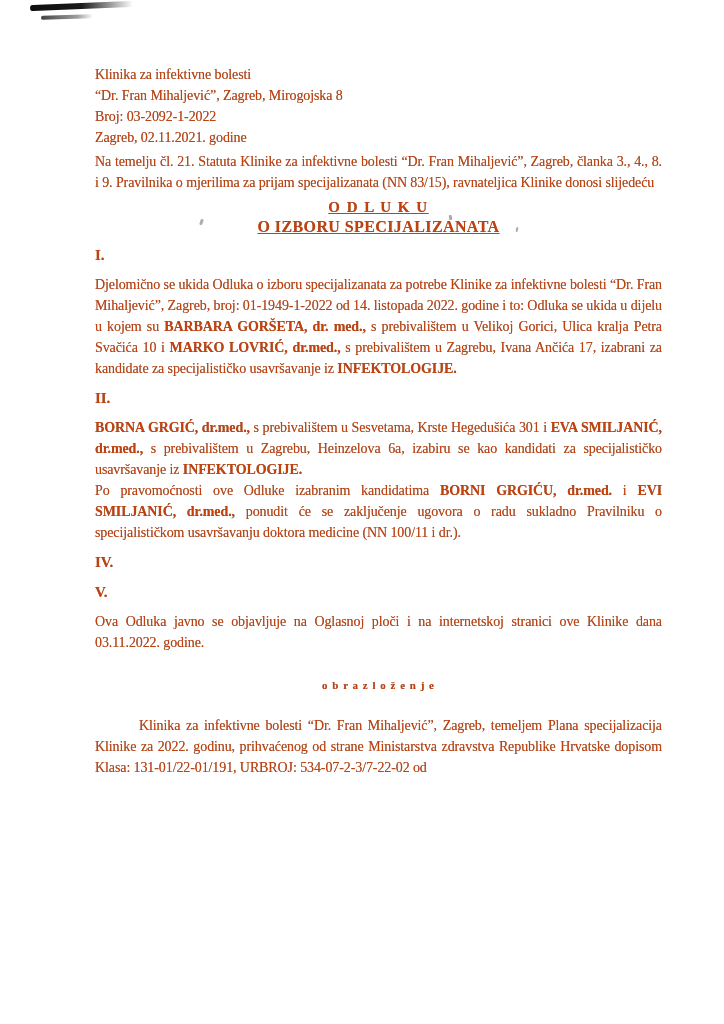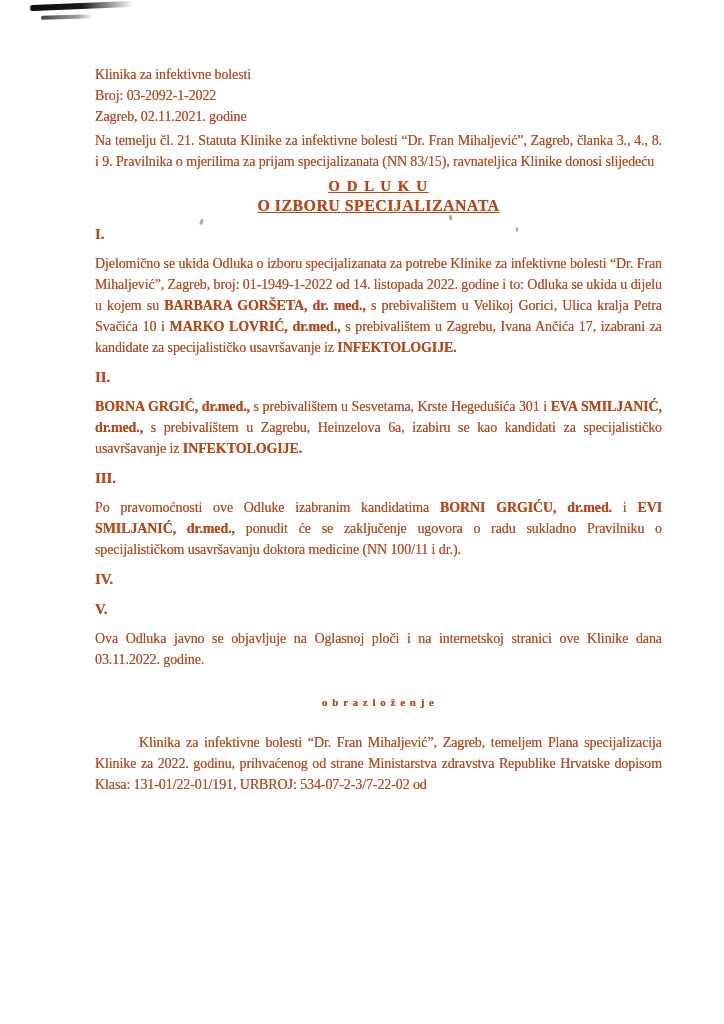--- a/index.html
+++ b/index.html
@@ -59,38 +59,38 @@
   <div class="streak1"></div>
   <div class="streak2"></div>
   <div class="speck speck1"></div>
   <div class="speck speck2"></div>
   <div class="speck speck3"></div>
 
   <div class="content">
 
     <div class="letterhead">
       <div>Klinika za infektivne bolesti</div>
+      <div>“Dr. Fran Mihaljević”, Zagreb, Mirogojska 8</div>
       <div>Broj: 03-2092-1-2022</div>
       <div>Zagreb, 02.11.2021. godine</div>
     </div>
 
     <p class="para intro">Na temelju čl. 21. Statuta Klinike za infektivne bolesti “Dr. Fran Mihaljević”, Zagreb, članka 3., 4., 8. i 9. Pravilnika o mjerilima za prijam specijalizanata (NN 83/15), ravnateljica Klinike donosi slijedeću</p>
 
     <div class="doc-title">
       <div class="t1">O D L U K U</div>
       <div class="t2">O IZBORU SPECIJALIZANATA</div>
     </div>
 
     <div class="sec-num">I.</div>
     <p class="para"><span>Djelomično se ukida Odluka o izboru specijalizanata za potrebe Klinike za infektivne bolesti “Dr. Fran Mihaljević”, Zagreb, broj: 01-1949-1-2022 od 14. listopada 2022. godine i to: Odluka se ukida u dijelu u kojem su </span><span class="b">BARBARA GORŠETA, dr. med.,</span><span> s prebivalištem u Velikoj Gorici, Ulica kralja Petra Svačića 10 i </span><span class="b">MARKO LOVRIĆ, dr.med.,</span><span> s prebivalištem u Zagrebu, Ivana Ančića 17, izabrani za kandidate za specijalističko usavršavanje iz </span><span class="b">INFEKTOLOGIJE.</span></p>
 
     <div class="sec-num">II.</div>
     <p class="para"><span class="b">BORNA GRGIĆ, dr.med.,</span><span> s prebivalištem u Sesvetama, Krste Hegedušića 301 i </span><span class="b">EVA SMILJANIĆ, dr.med.,</span><span> s prebivalištem u Zagrebu, Heinzelova 6a, izabiru se kao kandidati za specijalističko usavršavanje iz </span><span class="b">INFEKTOLOGIJE.</span></p>
 
-    <div class="sec-num">III.</div>
     <p class="para"><span>Po pravomoćnosti ove Odluke izabranim kandidatima </span><span class="b">BORNI GRGIĆU, dr.med.</span><span> i </span><span class="b">EVI SMILJANIĆ, dr.med.,</span><span> ponudit će se zaključenje ugovora o radu sukladno Pravilniku o specijalističkom usavršavanju doktora medicine (NN 100/11 i dr.).</span></p>
 
     <div class="sec-num">IV.</div>
 
     <div class="sec-num">V.</div>
     <p class="para"><span>Ova Odluka javno se objavljuje na Oglasnoj ploči i na internetskoj stranici ove Klinike dana 03.11.2022. godine.</span></p>
 
     <div class="rationale-heading">o b r a z l o ž e n j e</div>
 
     <p class="para closing">Klinika za infektivne bolesti “Dr. Fran Mihaljević”, Zagreb, temeljem Plana specijalizacija Klinike za 2022. godinu, prihvaćenog od strane Ministarstva zdravstva Republike Hrvatske dopisom Klasa: 131-01/22-01/191, URBROJ: 534-07-2-3/7-22-02 od</p>

